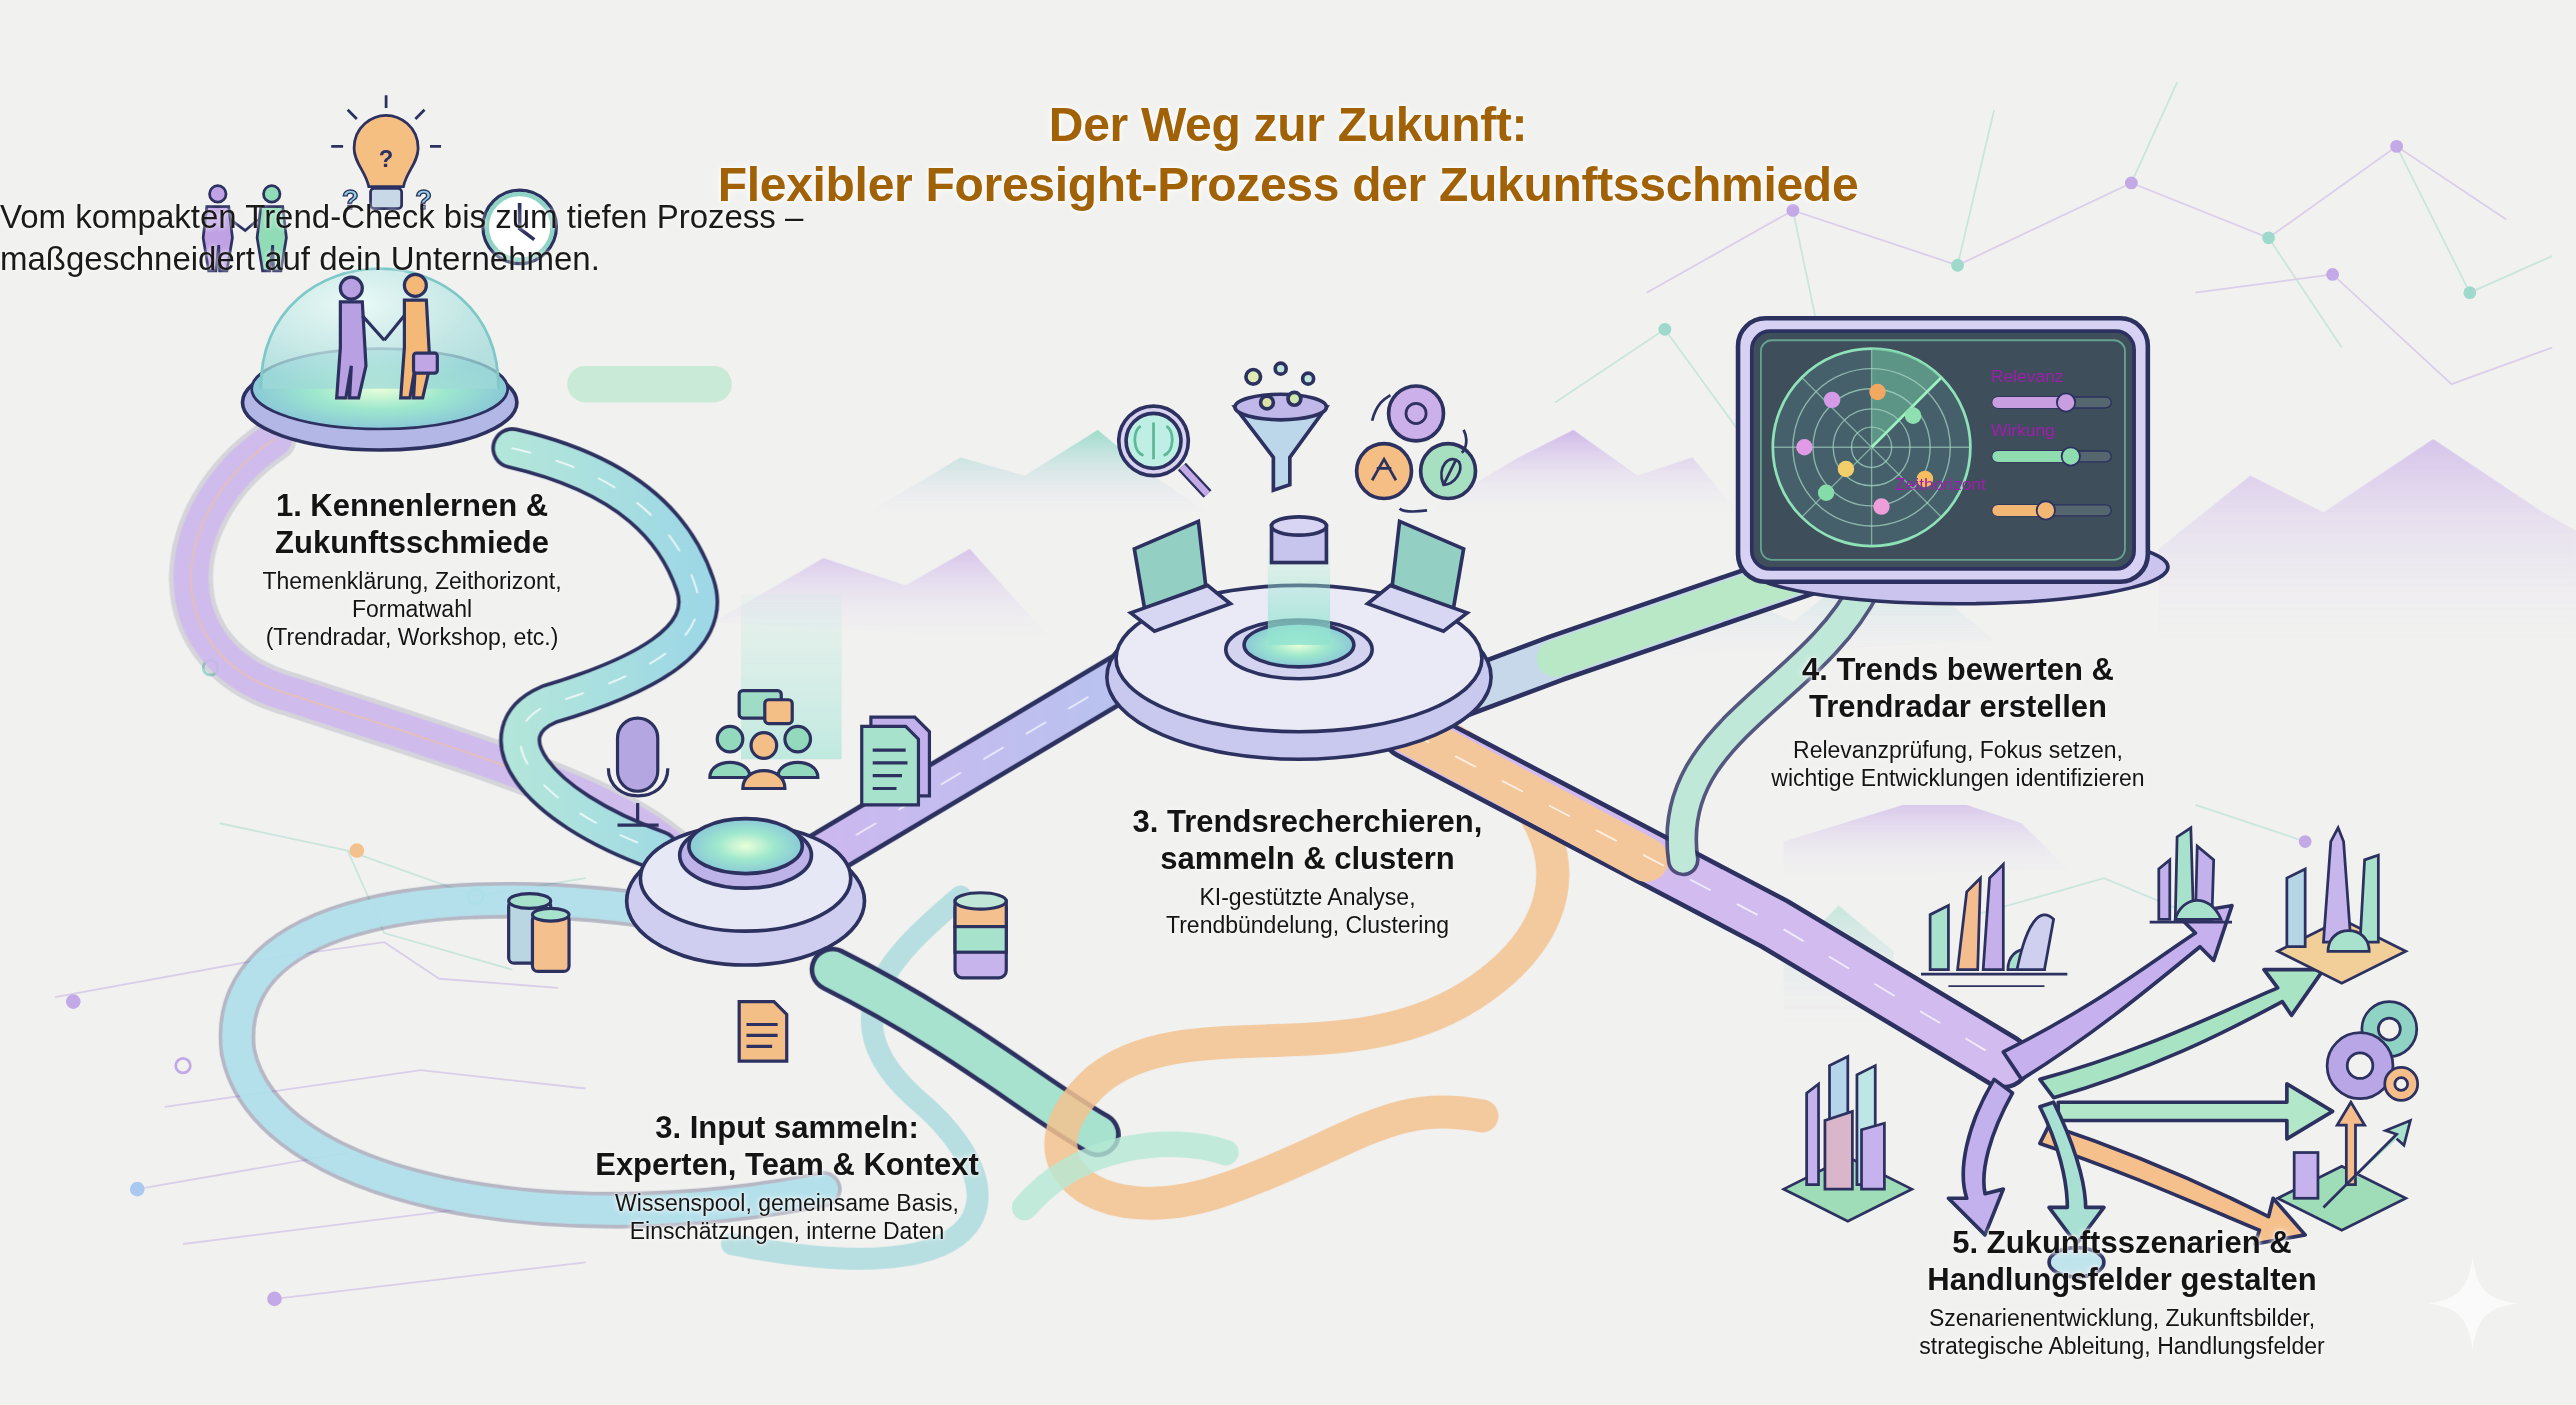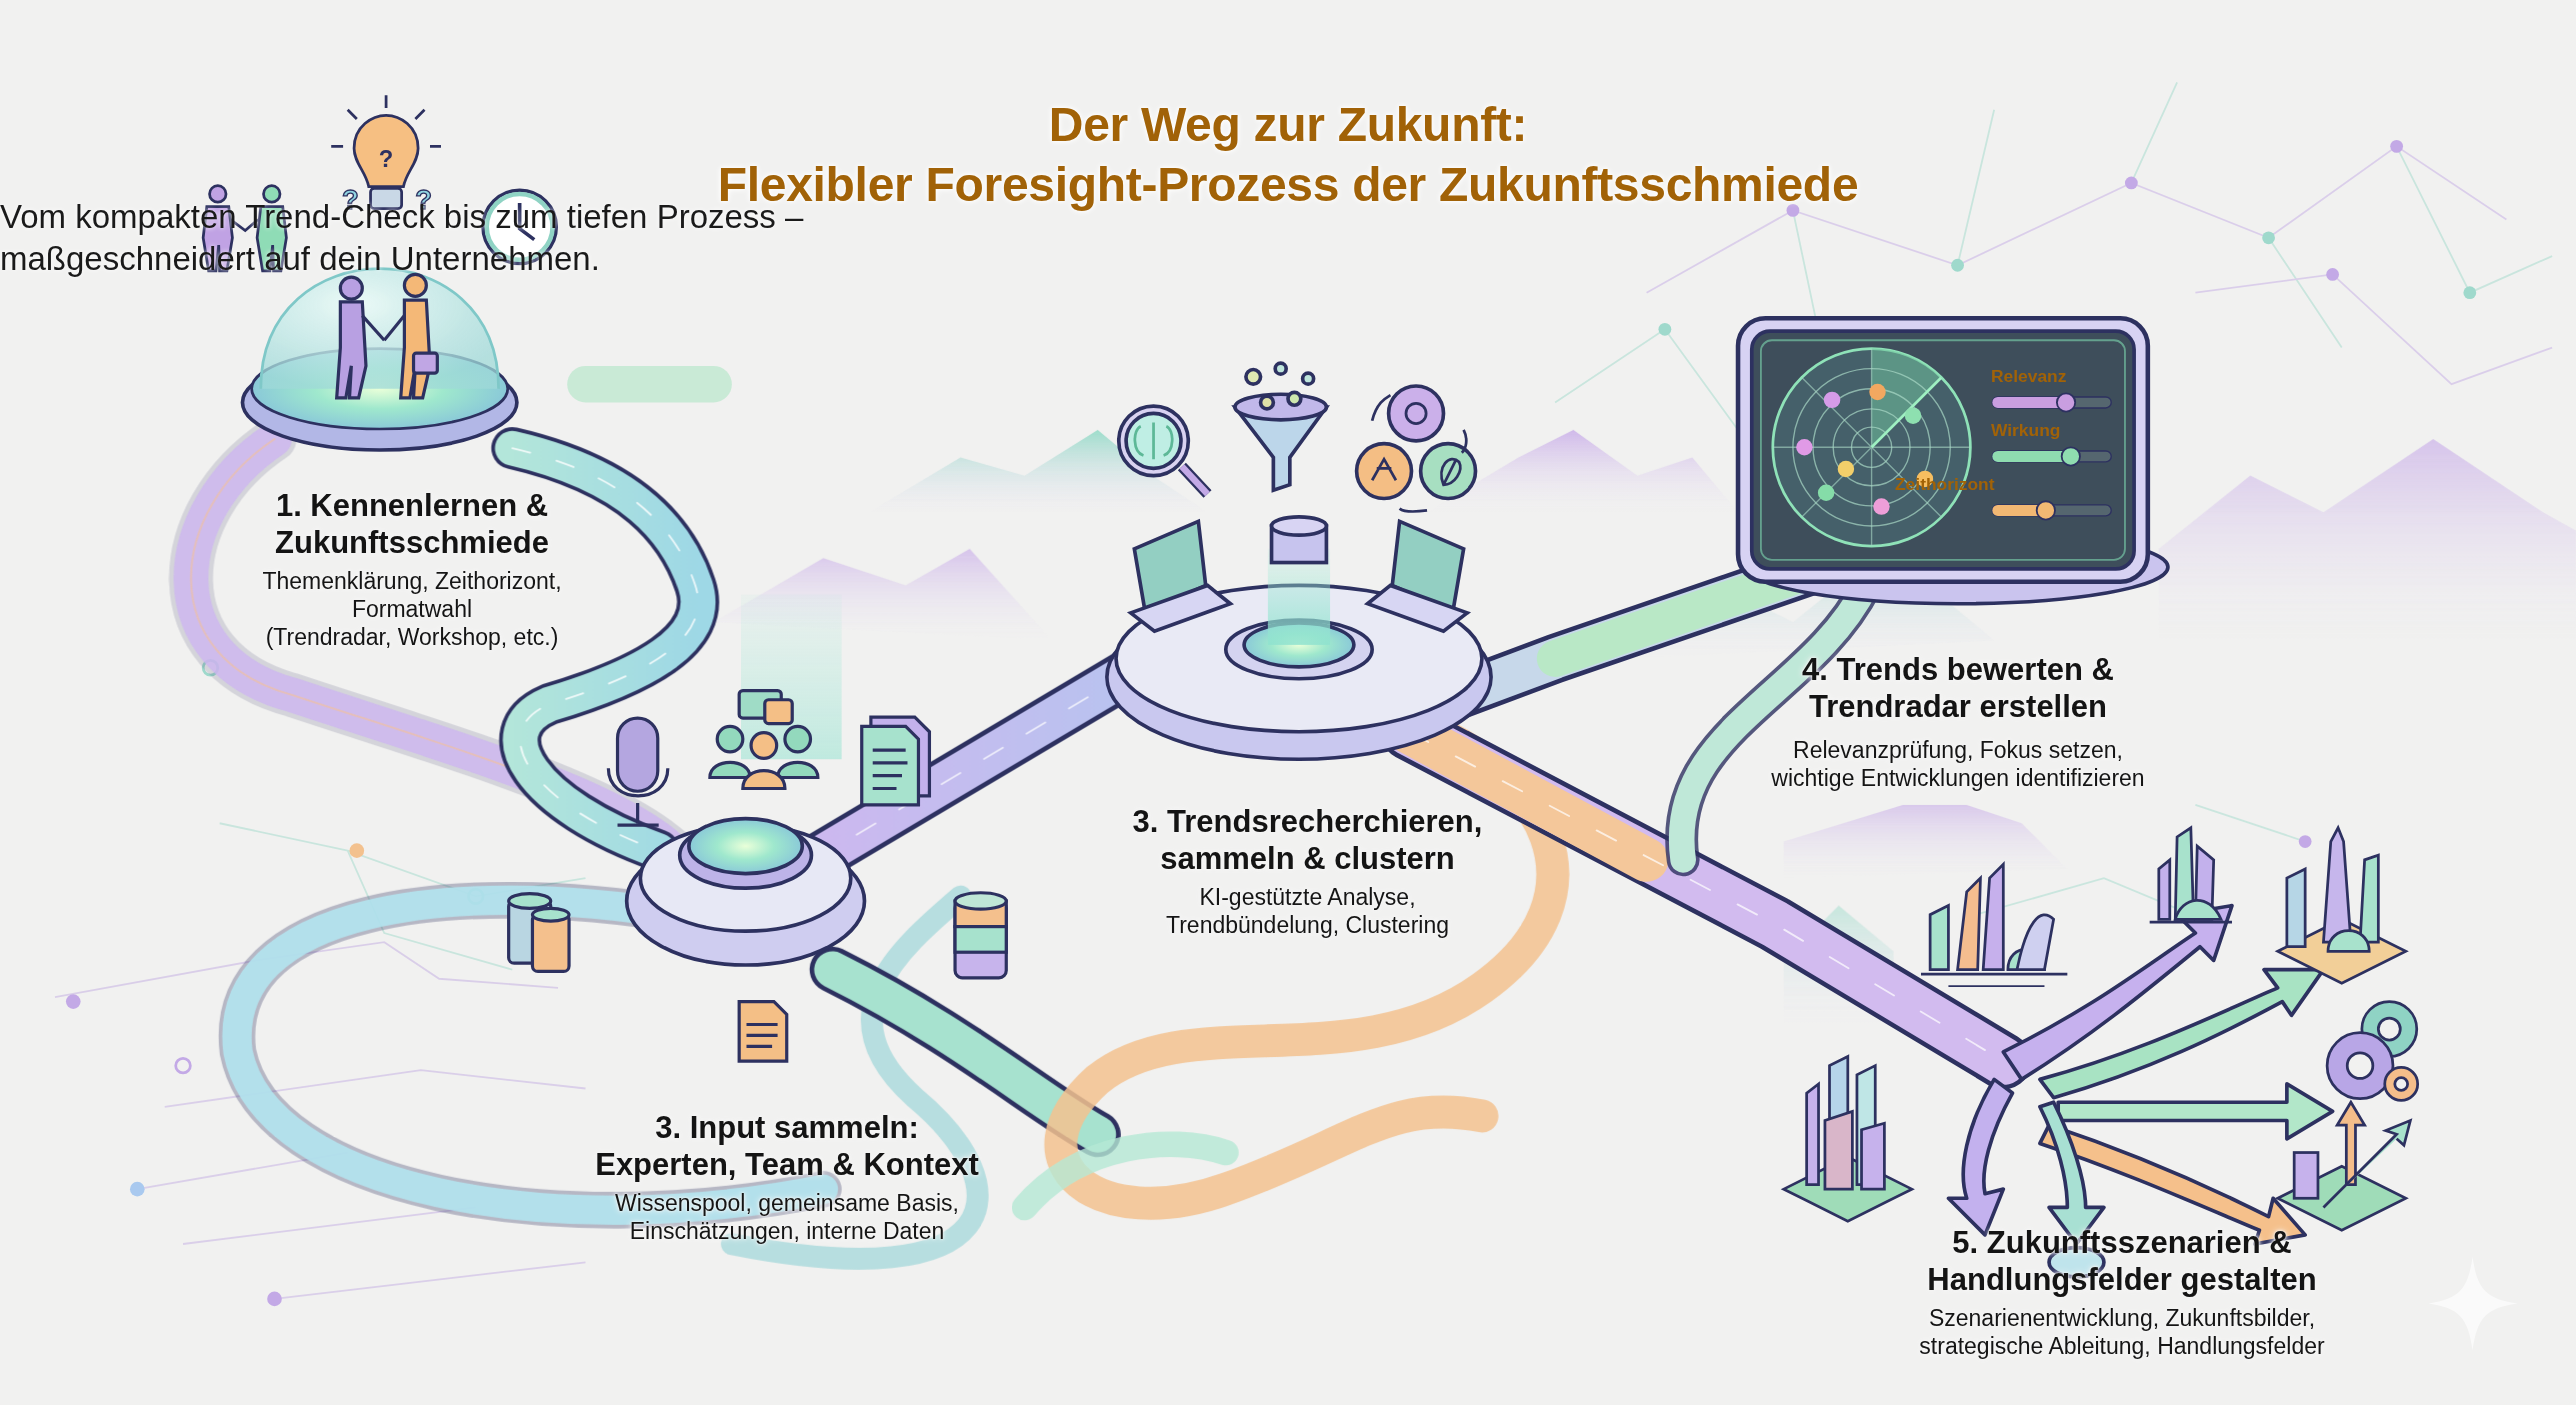--- a/index.html
+++ b/index.html
@@ -13,21 +13,21 @@
   .title-wrap { position: absolute; top: 95px; left: 0; width: 2576px; text-align: center; }
   .title-wrap .t { display: block; color: #a16207; font-weight: 700; font-size: 48px; line-height: 60px; letter-spacing: -0.3px; text-shadow: 0 0 7.3px #fff, 0 0 3.7px #fff; }
   .subtitle-wrap { position: absolute; top: 196px; left: 0; width: 2100px; }
   .subtitle-wrap .s { display: block; color: #1a1a1a; font-size: 33px; line-height: 42px; text-shadow: 0 0 5.5px #fff; }
 
   .step { position: absolute; text-align: center; text-shadow: 0 0 7.3px #f4f4f4, 0 0 3.7px #f4f4f4, 0 0 1.8px #f4f4f4; }
   .step .h { display: block; font-weight: 700; font-size: 31px; line-height: 37px; color: #141414; }
   .step .d { display: block; font-size: 23px; line-height: 28px; color: #151515; }
   .step .h + .d { margin-top: 5.5px; }
 
-  .radar-label { position: absolute; color: #a16207; font-weight: 700; font-size: 17.4px; font-family: "Liberation Sans", sans-serif; }
+  .radar-label { position: absolute; color: #a21caf; font-weight: 400; font-size: 17.4px; font-family: "Liberation Sans", sans-serif; }
 </style>
 </head>
 <body>
 
 <svg id="scene" viewBox="0 0 2816 1536" xmlns="http://www.w3.org/2000/svg">
   <defs>
     <linearGradient id="gLav" x1="0" y1="0" x2="1" y2="0">
       <stop offset="0" stop-color="#cdb8ef"></stop>
         <stop offset="1" stop-color="#b7c4f0"></stop>
     </linearGradient>

